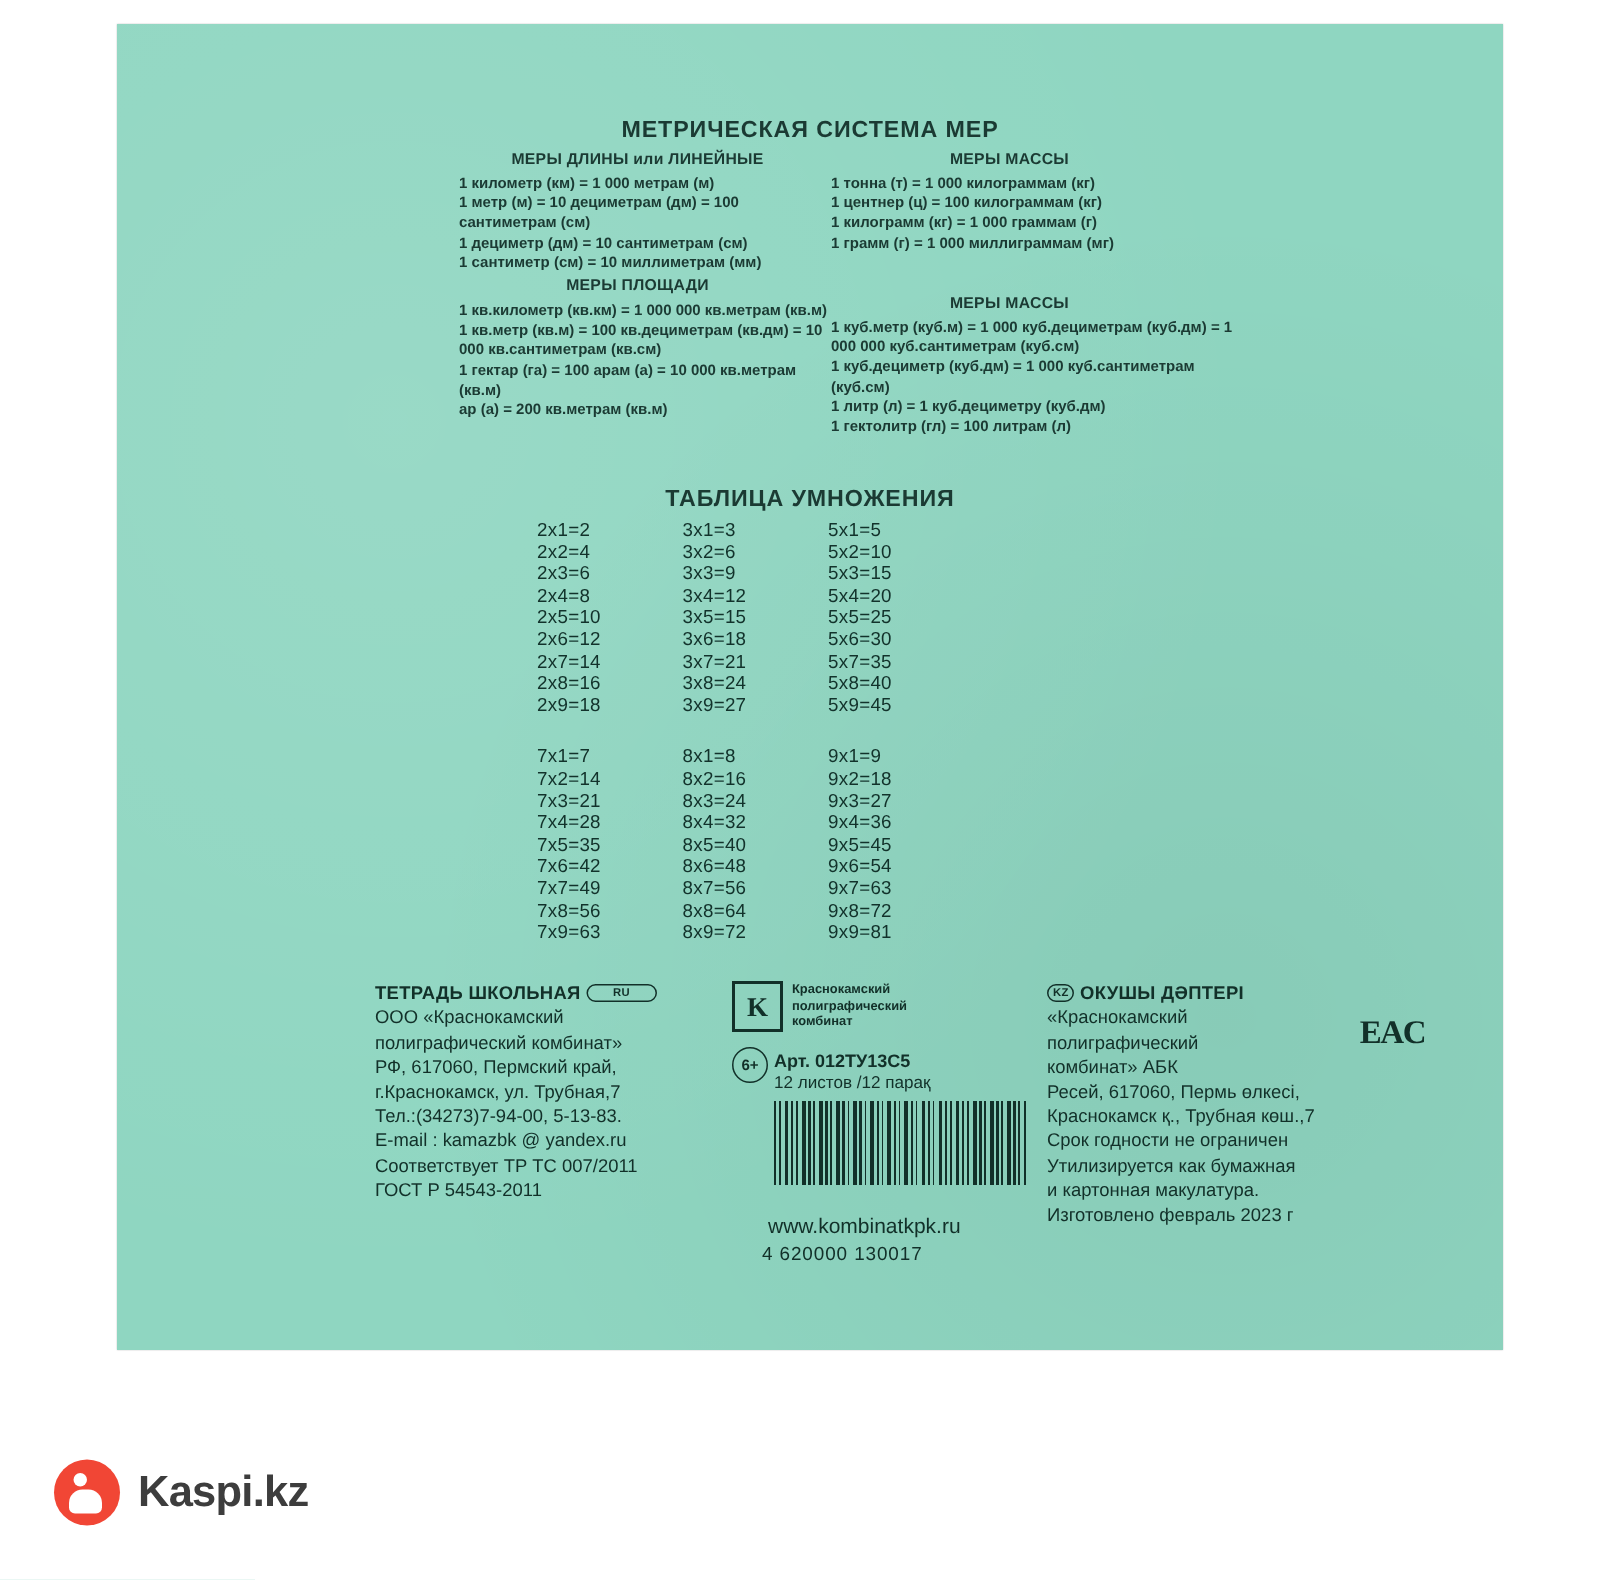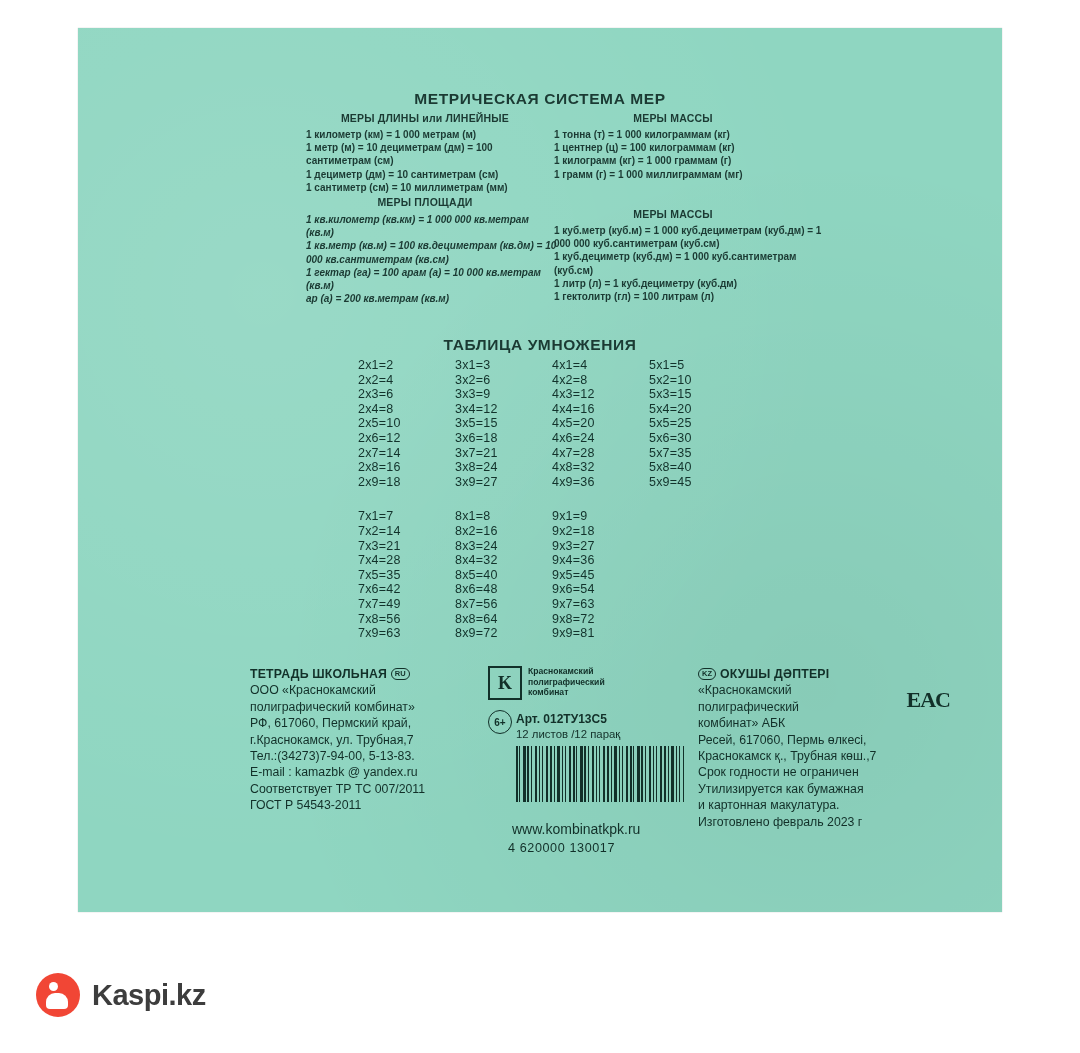--- a/index.html
+++ b/index.html
@@ -14,21 +14,21 @@
     position: relative;
     width: 1080px;
     height: 1053px;
     background: #ffffff;
     overflow: hidden;
   }
   
   #cover {
     position: absolute;
     left: 78px;
-    top: 28px;
+    top: 16px;
     width: 924px;
     height: 884px;
     background: #8fd6c1;
     background-image:
       radial-gradient(circle at 20% 30%, rgba(255,255,255,0.09), rgba(255,255,255,0) 60%),
       radial-gradient(circle at 80% 75%, rgba(0,0,0,0.05), rgba(0,0,0,0) 55%);
     box-shadow: 0 0 1px rgba(0,0,0,0.25);
   }
   .sect-title {
     text-align: center;
@@ -57,21 +57,21 @@
   }
   .meas-list div { white-space: normal; }
 
   #len-head { position: absolute; left: 222px; top: 84px; width: 250px; }
   #len-list { position: absolute; left: 228px; top: 100px; width: 252px; }
 
   #mass-head { position: absolute; left: 470px; top: 84px; width: 250px; }
   #mass-list { position: absolute; left: 476px; top: 100px; width: 270px; }
 
   #area-head { position: absolute; left: 222px; top: 168px; width: 250px; }
-  #area-list { position: absolute; left: 228px; top: 185px; width: 252px; font-style: italic; }
+  #area-list { position: absolute; left: 228px; top: 185px; width: 252px; }
 
   #vol-head { position: absolute; left: 470px; top: 180px; width: 250px; }
   #vol-list { position: absolute; left: 476px; top: 196px; width: 270px; }
 
   #mult-title {
     position: absolute;
     left: 0; right: 0;
     top: 308px;
     font-size: 15.5px;
   }
@@ -106,21 +106,21 @@
     top: 8px;
     width: 262px;
   }
   #imp-left .hdr { font-weight: bold; letter-spacing: .2px; }
   .ru-badge {
     display: inline-block;
     border: 1px solid #123029;
     border-radius: 9px;
     font-size: 7.5px;
     font-weight: bold;
-    padding: 0px 3px;
+    padding: 0px 17px;
     vertical-align: 2px;
     line-height: 10px;
   }
 
   #logo-block {
     position: absolute;
     left: 410px;
     top: 8px;
     width: 200px;
   }
@@ -325,31 +325,20 @@
           <div class="mult-col">
             <div>3x1=3</div>
             <div>3x2=6</div>
             <div>3x3=9</div>
             <div>3x4=12</div>
             <div>3x5=15</div>
             <div>3x6=18</div>
             <div>3x7=21</div>
             <div>3x8=24</div>
             <div>3x9=27</div>
-          </div>
-          <div class="mult-col">
-            <div>4x1=4</div>
-            <div>4x2=8</div>
-            <div>4x3=12</div>
-            <div>4x4=16</div>
-            <div>4x5=20</div>
-            <div>4x6=24</div>
-            <div>4x7=28</div>
-            <div>4x8=32</div>
-            <div>4x9=36</div>
           </div>
           <div class="mult-col">
             <div>5x1=5</div>
             <div>5x2=10</div>
             <div>5x3=15</div>
             <div>5x4=20</div>
             <div>5x5=25</div>
             <div>5x6=30</div>
             <div>5x7=35</div>
             <div>5x8=40</div>

